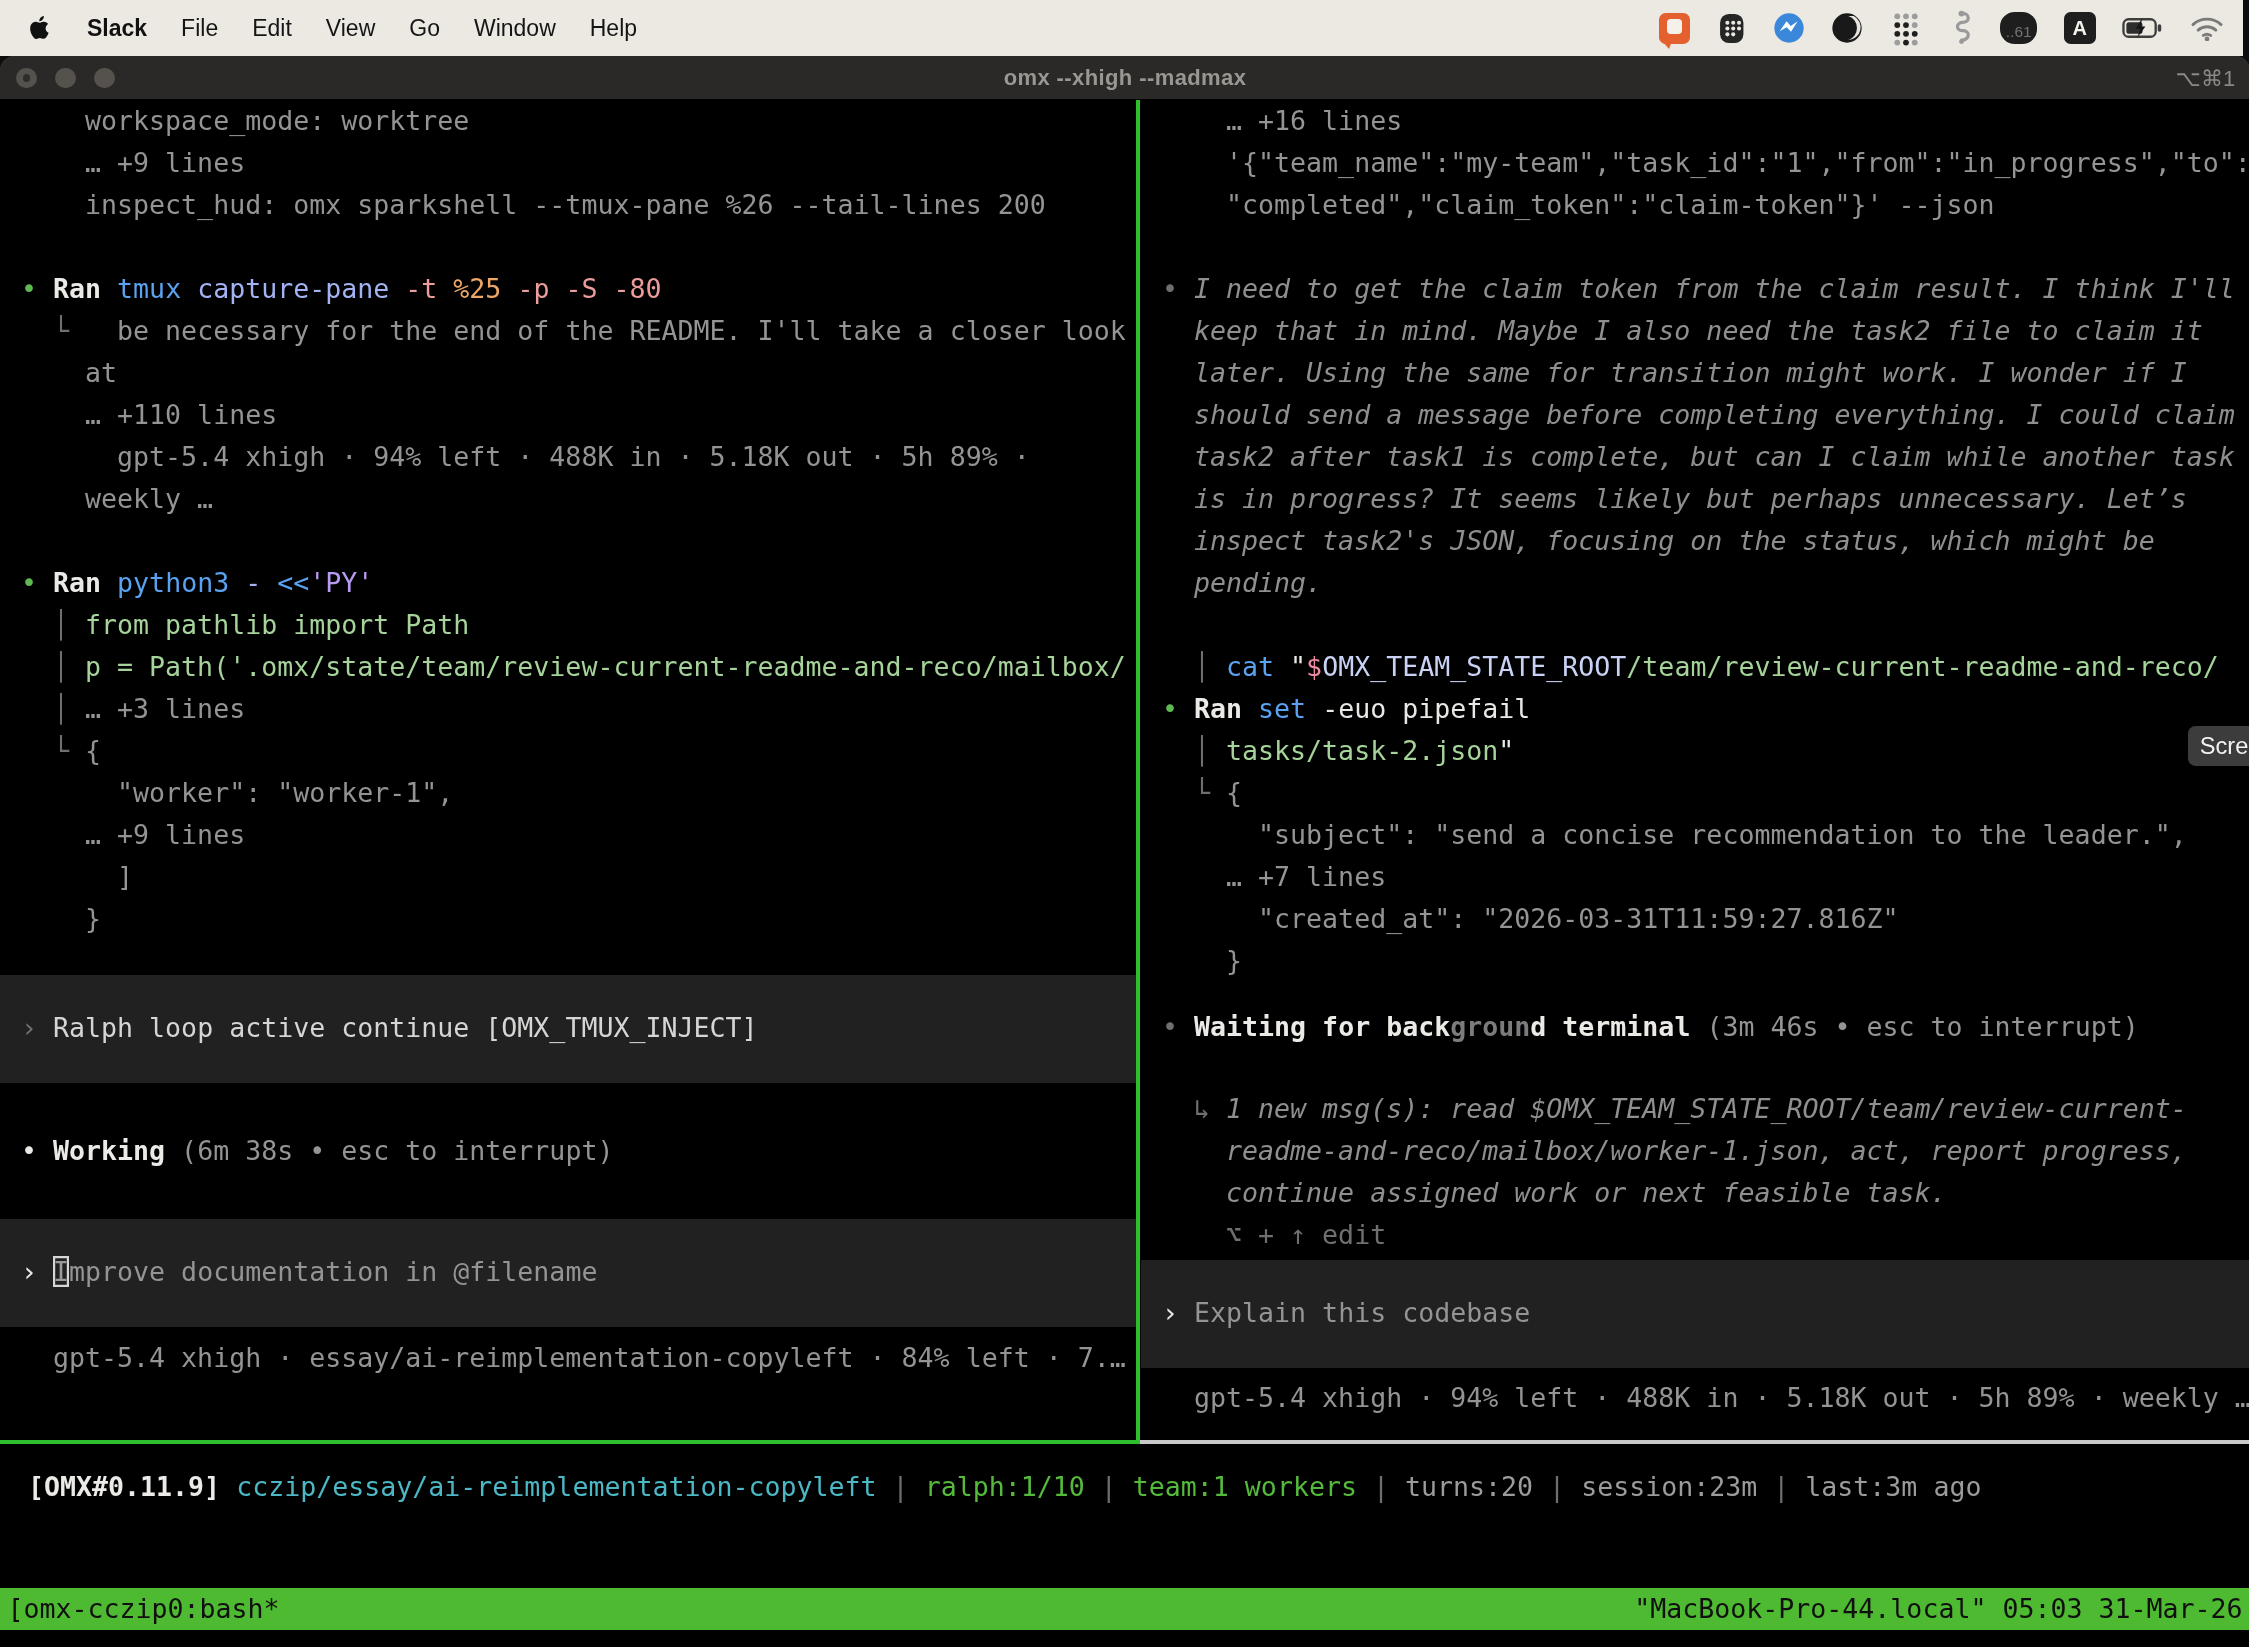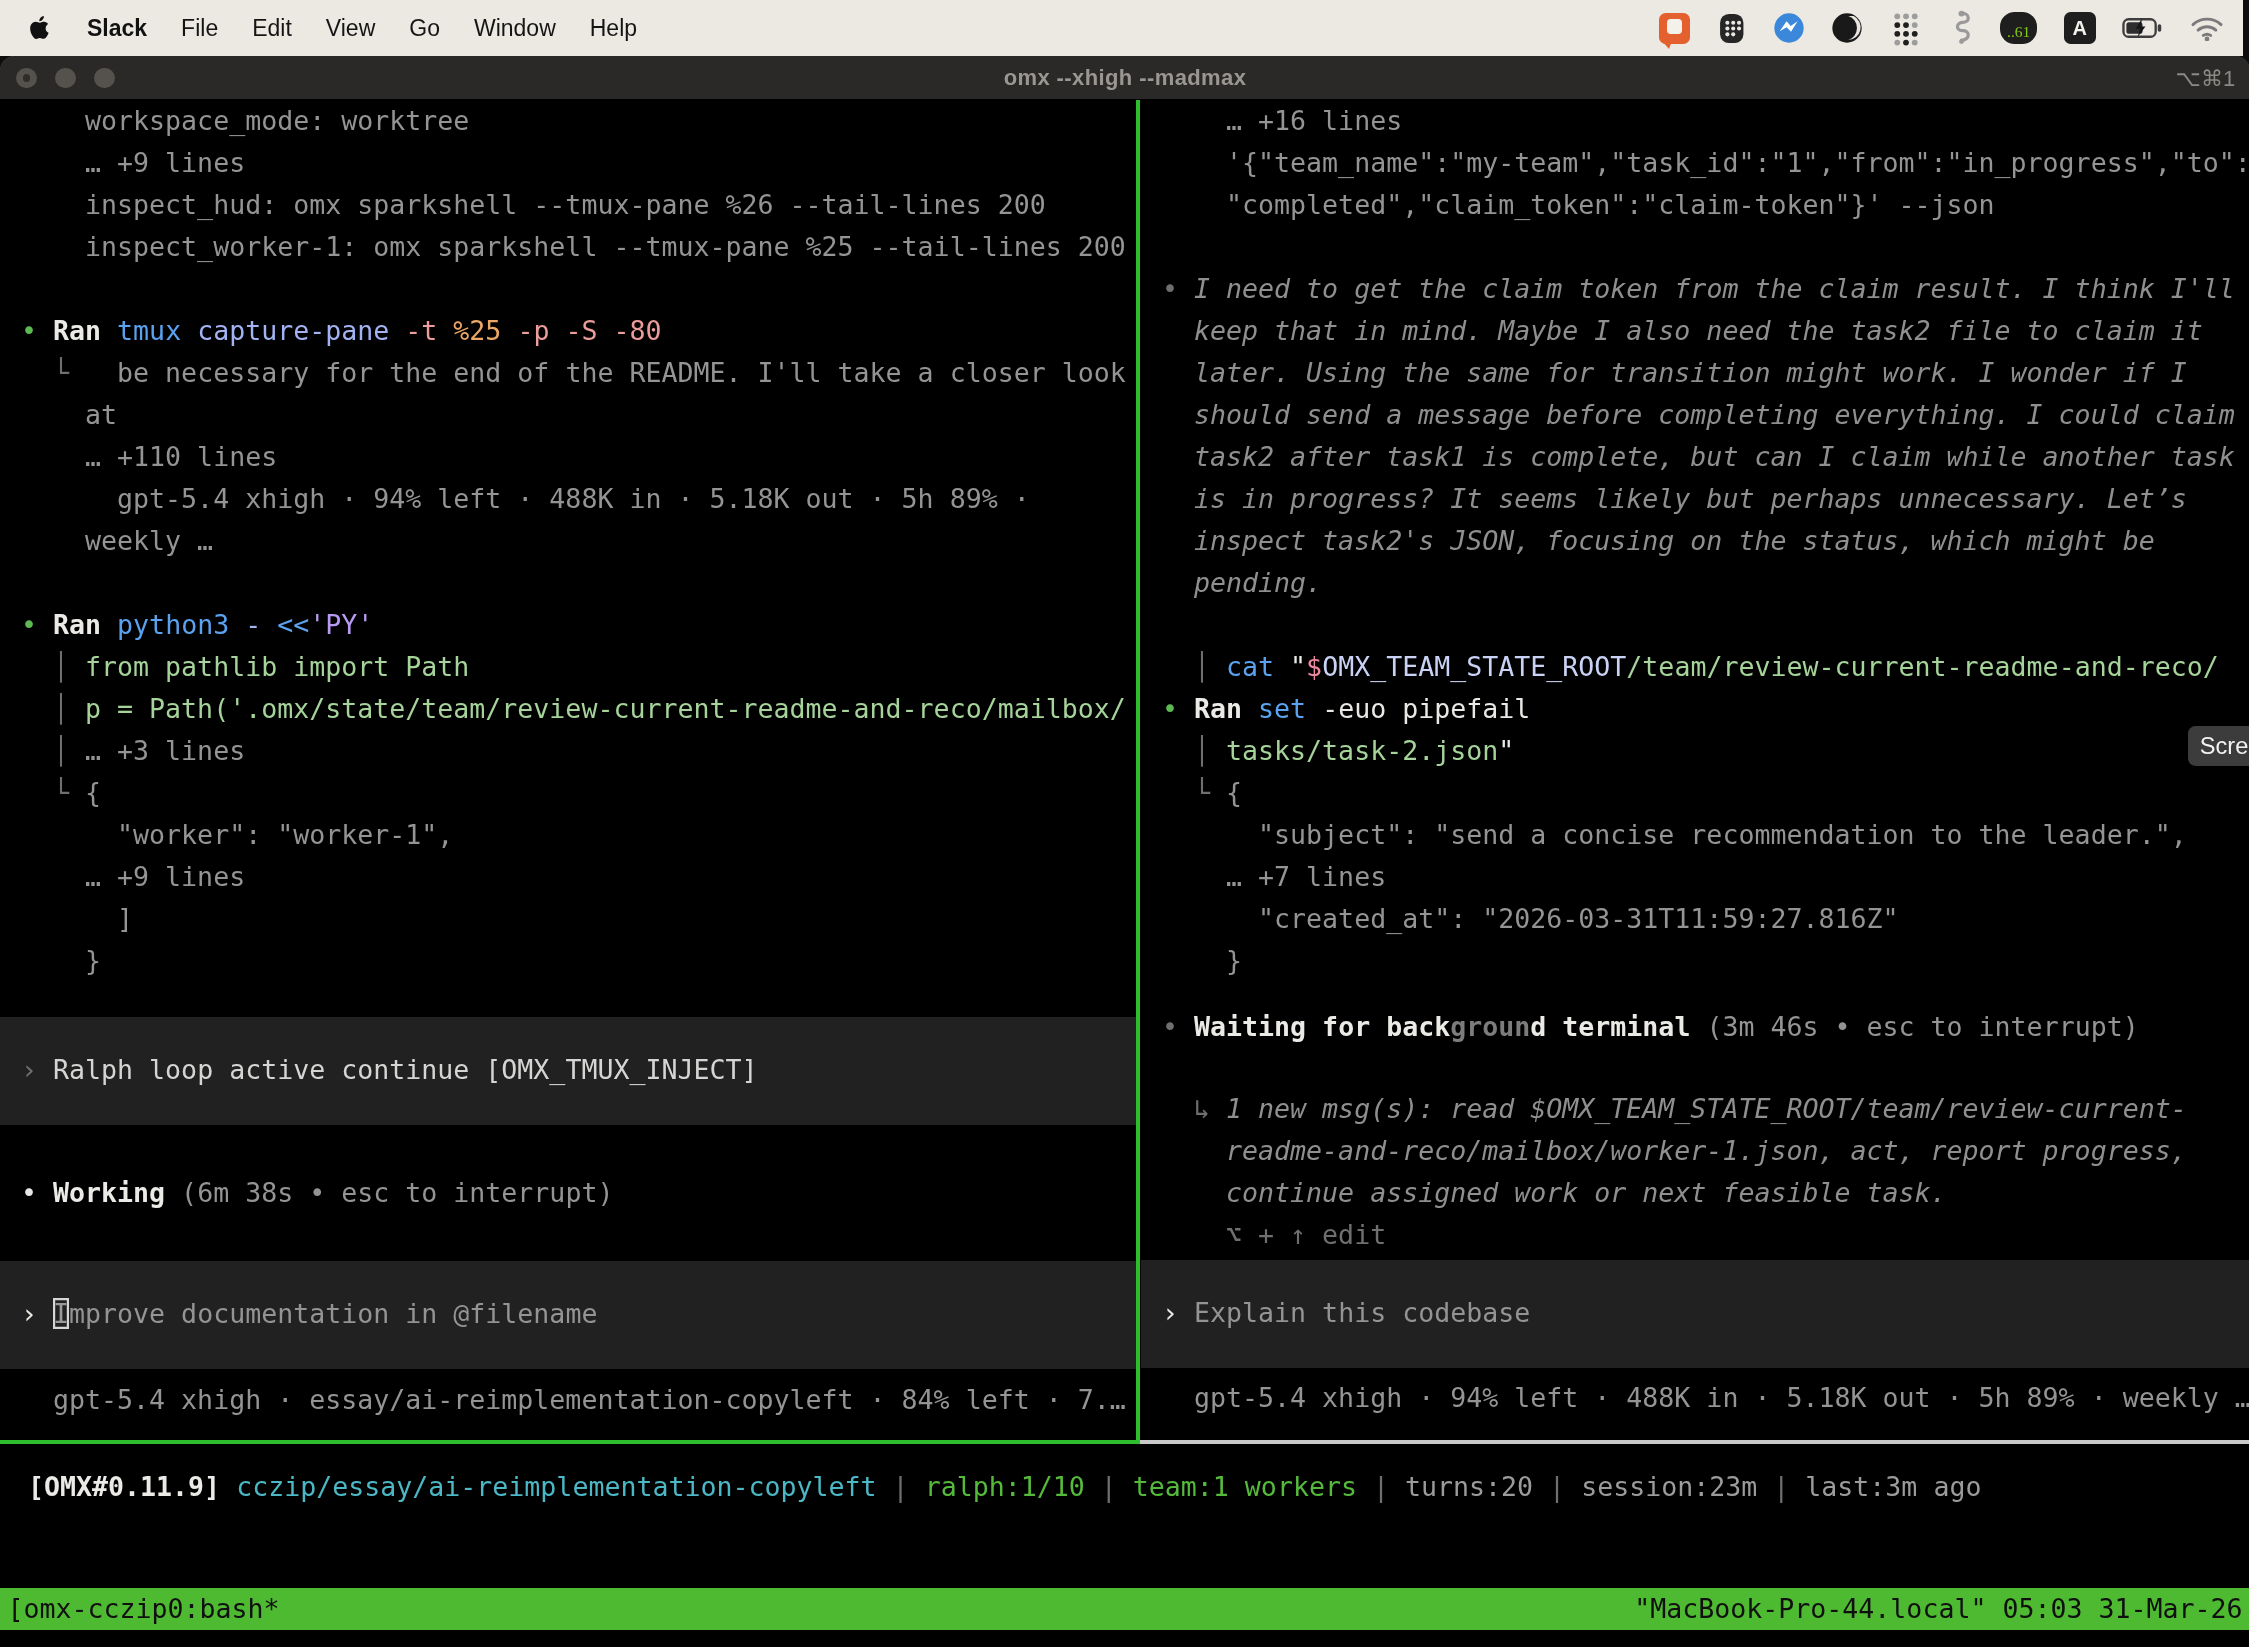--- a/index.html
+++ b/index.html
@@ -14,22 +14,22 @@
   .mb-app { font-weight:bold; font-size:23px; color:#111; }
   .mb-item { font-size:23px; color:#151515; }
   .mb-right { display:flex; align-items:center; gap:26.6px; }
   .s-icon { display:flex; align-items:center; justify-content:center; height:41px; }
   .icn-chat { width:31px; height:31px; background:#e4602f; border-radius:6.6px; position:relative; }
   .icn-chat .inner { position:absolute; left:8px; top:6.6px; width:14.8px; height:14.8px; background:#f4f1ea; border-radius:3.7px; }
   .icn-chat .tail { position:absolute; left:3px; bottom:-5.9px; width:0; height:0;
     border-left:7.4px solid transparent; border-right:3px solid transparent; border-top:8.9px solid #e4602f; }
   .icn-a { width:32px; height:32px; background:#1e1e1e; border-radius:6.6px; color:#f2f0ea;
     font-weight:bold; font-size:20px; display:flex; align-items:center; justify-content:center; }
-  .icn-badge { min-width:37px; height:32px; background:#1e1e1e; border-radius:14.8px; color:#84cc16;
-    font-size:15.5px; display:flex; align-items:flex-end; justify-content:center; padding:0 4.4px 3px 4.4px;font-family:Liberation Serif, serif; }
+  .icn-badge { min-width:37px; height:32px; background:#1e1e1e; border-radius:14.8px; color:#737373;
+    font-size:15.5px; display:flex; align-items:flex-end; justify-content:center; padding:0 4.4px 3px 4.4px; }
 
   
   .window { position:absolute; left:0; top:56px; width:2250px; height:1591px;
     border-radius:14.8px 14.8px 0 0; overflow:hidden; background:#000;
     box-shadow:0 0 0 0.7px #58564f inset; }
   .titlebar { position:relative; height:44px; background:#2a2927; display:flex;
     align-items:center; justify-content:center; border-bottom:1.5px solid #000; }
   .lights { position:absolute; left:16px; top:11.8px; display:flex; gap:18.5px; }
   .light { width:20.7px; height:20.7px; border-radius:50%; background:#55524d; position:relative; }
   .light.first::after { content:""; position:absolute; left:6.6px; top:6.6px; width:7.4px; height:7.4px;
@@ -193,21 +193,20 @@
     </span>
     <span class="win-title">omx --xhigh --madmax</span>
     <span class="win-shortcut">⌥⌘1</span>
   </div>
 
   <div class="term">
     <div class="pane pane-left" id="pane-left">
         <div class="tline"><span class="c-g">    workspace_mode: worktree</span></div>
         <div class="tline"><span class="c-g">    … +9 lines</span></div>
         <div class="tline"><span class="c-g">    inspect_hud: omx sparkshell --tmux-pane %26 --tail-lines 200</span></div>
-        <div class="tline"><span class="c-g">    inspect_worker-1: omx sparkshell --tmux-pane %25 --tail-lines 200</span></div>
         <div class="tline"></div>
         <div class="tline"><span class="c-bul">• </span><span class="c-wb">Ran</span><span class="c-w"> </span><span class="c-blue">tmux</span><span class="c-peri"> capture-pane</span><span class="c-sal"> -t</span><span class="c-org"> %25</span><span class="c-sal"> -p -S -80</span></div>
         <div class="tline"><span class="c-dim">  └   </span><span class="c-g">be necessary for the end of the README. I'll take a closer look</span></div>
         <div class="tline"><span class="c-g">    at</span></div>
         <div class="tline"><span class="c-g">    … +110 lines</span></div>
         <div class="tline"><span class="c-g">      gpt-5.4 xhigh · 94% left · 488K in · 5.18K out · 5h 89% ·</span></div>
         <div class="tline"><span class="c-g">    weekly …</span></div>
         <div class="tline"></div>
         <div class="tline"><span class="c-bul">• </span><span class="c-wb">Ran</span><span class="c-w"> </span><span class="c-blue">python3</span><span class="c-peri"> - </span><span class="c-blue">&lt;&lt;</span><span class="c-vio">'PY'</span></div>
         <div class="tline"><span class="c-dim">  │ </span><span class="c-grn">from pathlib import Path</span></div>

